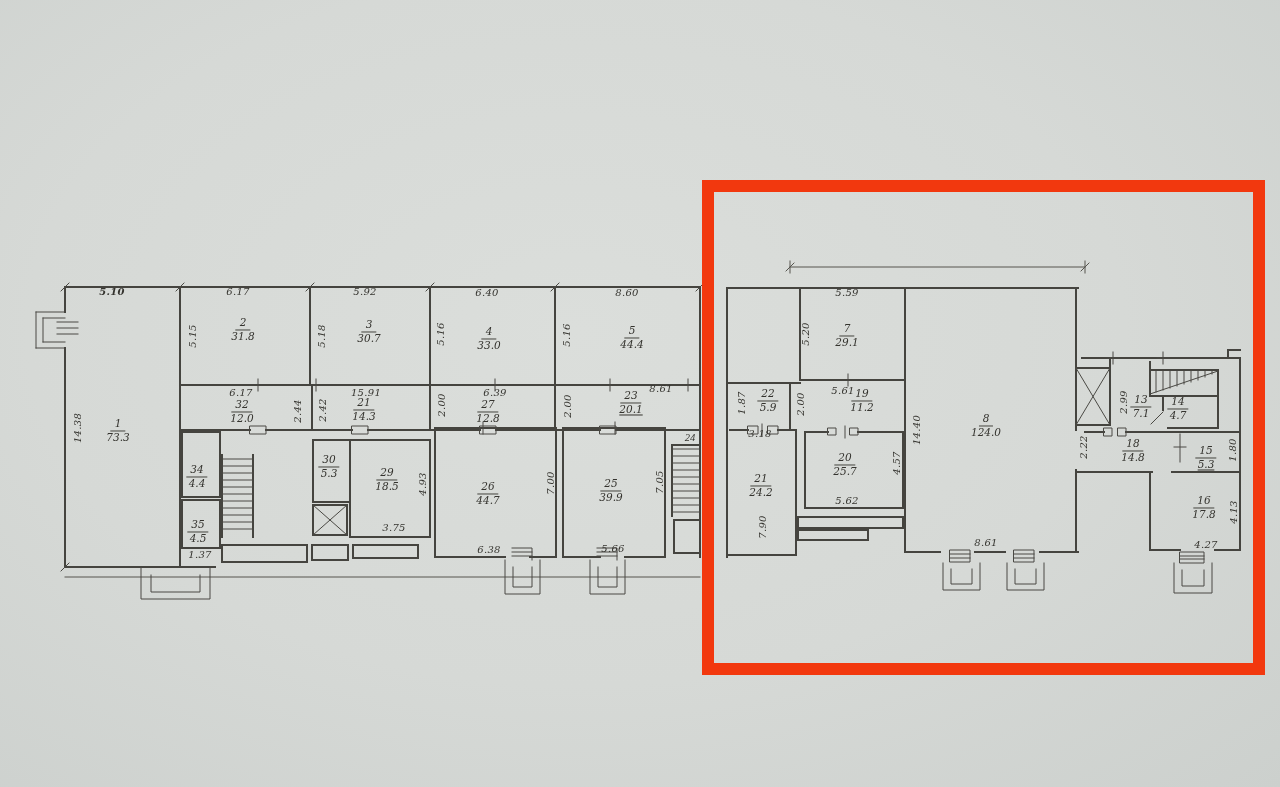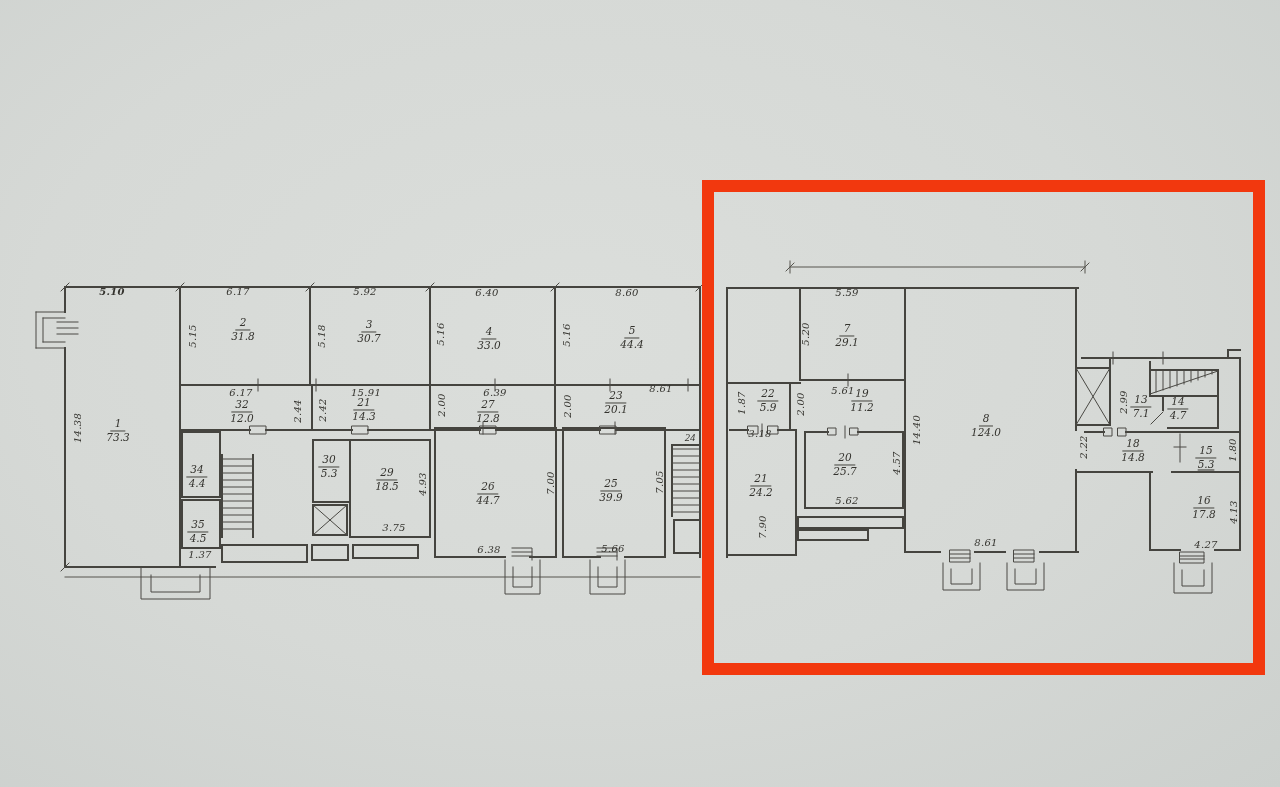--- a/index.html
+++ b/index.html
@@ -125,21 +125,21 @@
 
   <div id="labels">
       <div class="room-label" style="left: 118px; top: 431px;"><span class="rn">1</span><span class="ra">73.3</span></div>
       <div class="room-label" style="left: 243px; top: 330px;"><span class="rn">2</span><span class="ra">31.8</span></div>
       <div class="room-label" style="left: 369px; top: 332px;"><span class="rn">3</span><span class="ra">30.7</span></div>
       <div class="room-label" style="left: 489px; top: 339px;"><span class="rn">4</span><span class="ra">33.0</span></div>
       <div class="room-label" style="left: 632px; top: 338px;"><span class="rn">5</span><span class="ra">44.4</span></div>
       <div class="room-label" style="left: 242px; top: 412px;"><span class="rn">32</span><span class="ra">12.0</span></div>
       <div class="room-label" style="left: 364px; top: 410px;"><span class="rn">21</span><span class="ra">14.3</span></div>
       <div class="room-label" style="left: 488px; top: 412px;"><span class="rn">27</span><span class="ra">12.8</span></div>
-      <div class="room-label" style="left: 616px; top: 403px;"><span class="rn">23</span><span class="ra">20.1</span></div>
+      <div class="room-label" style="left: 631px; top: 403px; text-decoration: underline;"><span class="rn">23</span><span class="ra">20.1</span></div>
       <div class="room-label" style="left: 197px; top: 465px; margin-top: 12px;"><span class="rn">34</span><span class="ra">4.4</span></div>
       <div class="room-label" style="left: 198px; top: 532px;"><span class="rn">35</span><span class="ra">4.5</span></div>
       <div class="room-label" style="left: 329px; top: 467px;"><span class="rn">30</span><span class="ra">5.3</span></div>
       <div class="room-label" style="left: 387px; top: 480px;"><span class="rn">29</span><span class="ra">18.5</span></div>
       <div class="room-label" style="left: 488px; top: 494px;"><span class="rn">26</span><span class="ra">44.7</span></div>
       <div class="room-label" style="left: 611px; top: 491px;"><span class="rn">25</span><span class="ra">39.9</span></div>
       <div class="room-label" style="left: 690px; top: 438px;"><span class="rn nobar">24</span></div>
       <div class="room-label" style="left: 847px; top: 336px;"><span class="rn">7</span><span class="ra">29.1</span></div>
       <div class="room-label" style="left: 768px; top: 401px;"><span class="rn">22</span><span class="ra">5.9</span></div>
       <div class="room-label" style="left: 862px; top: 401px;"><span class="rn">19</span><span class="ra">11.2</span></div>

